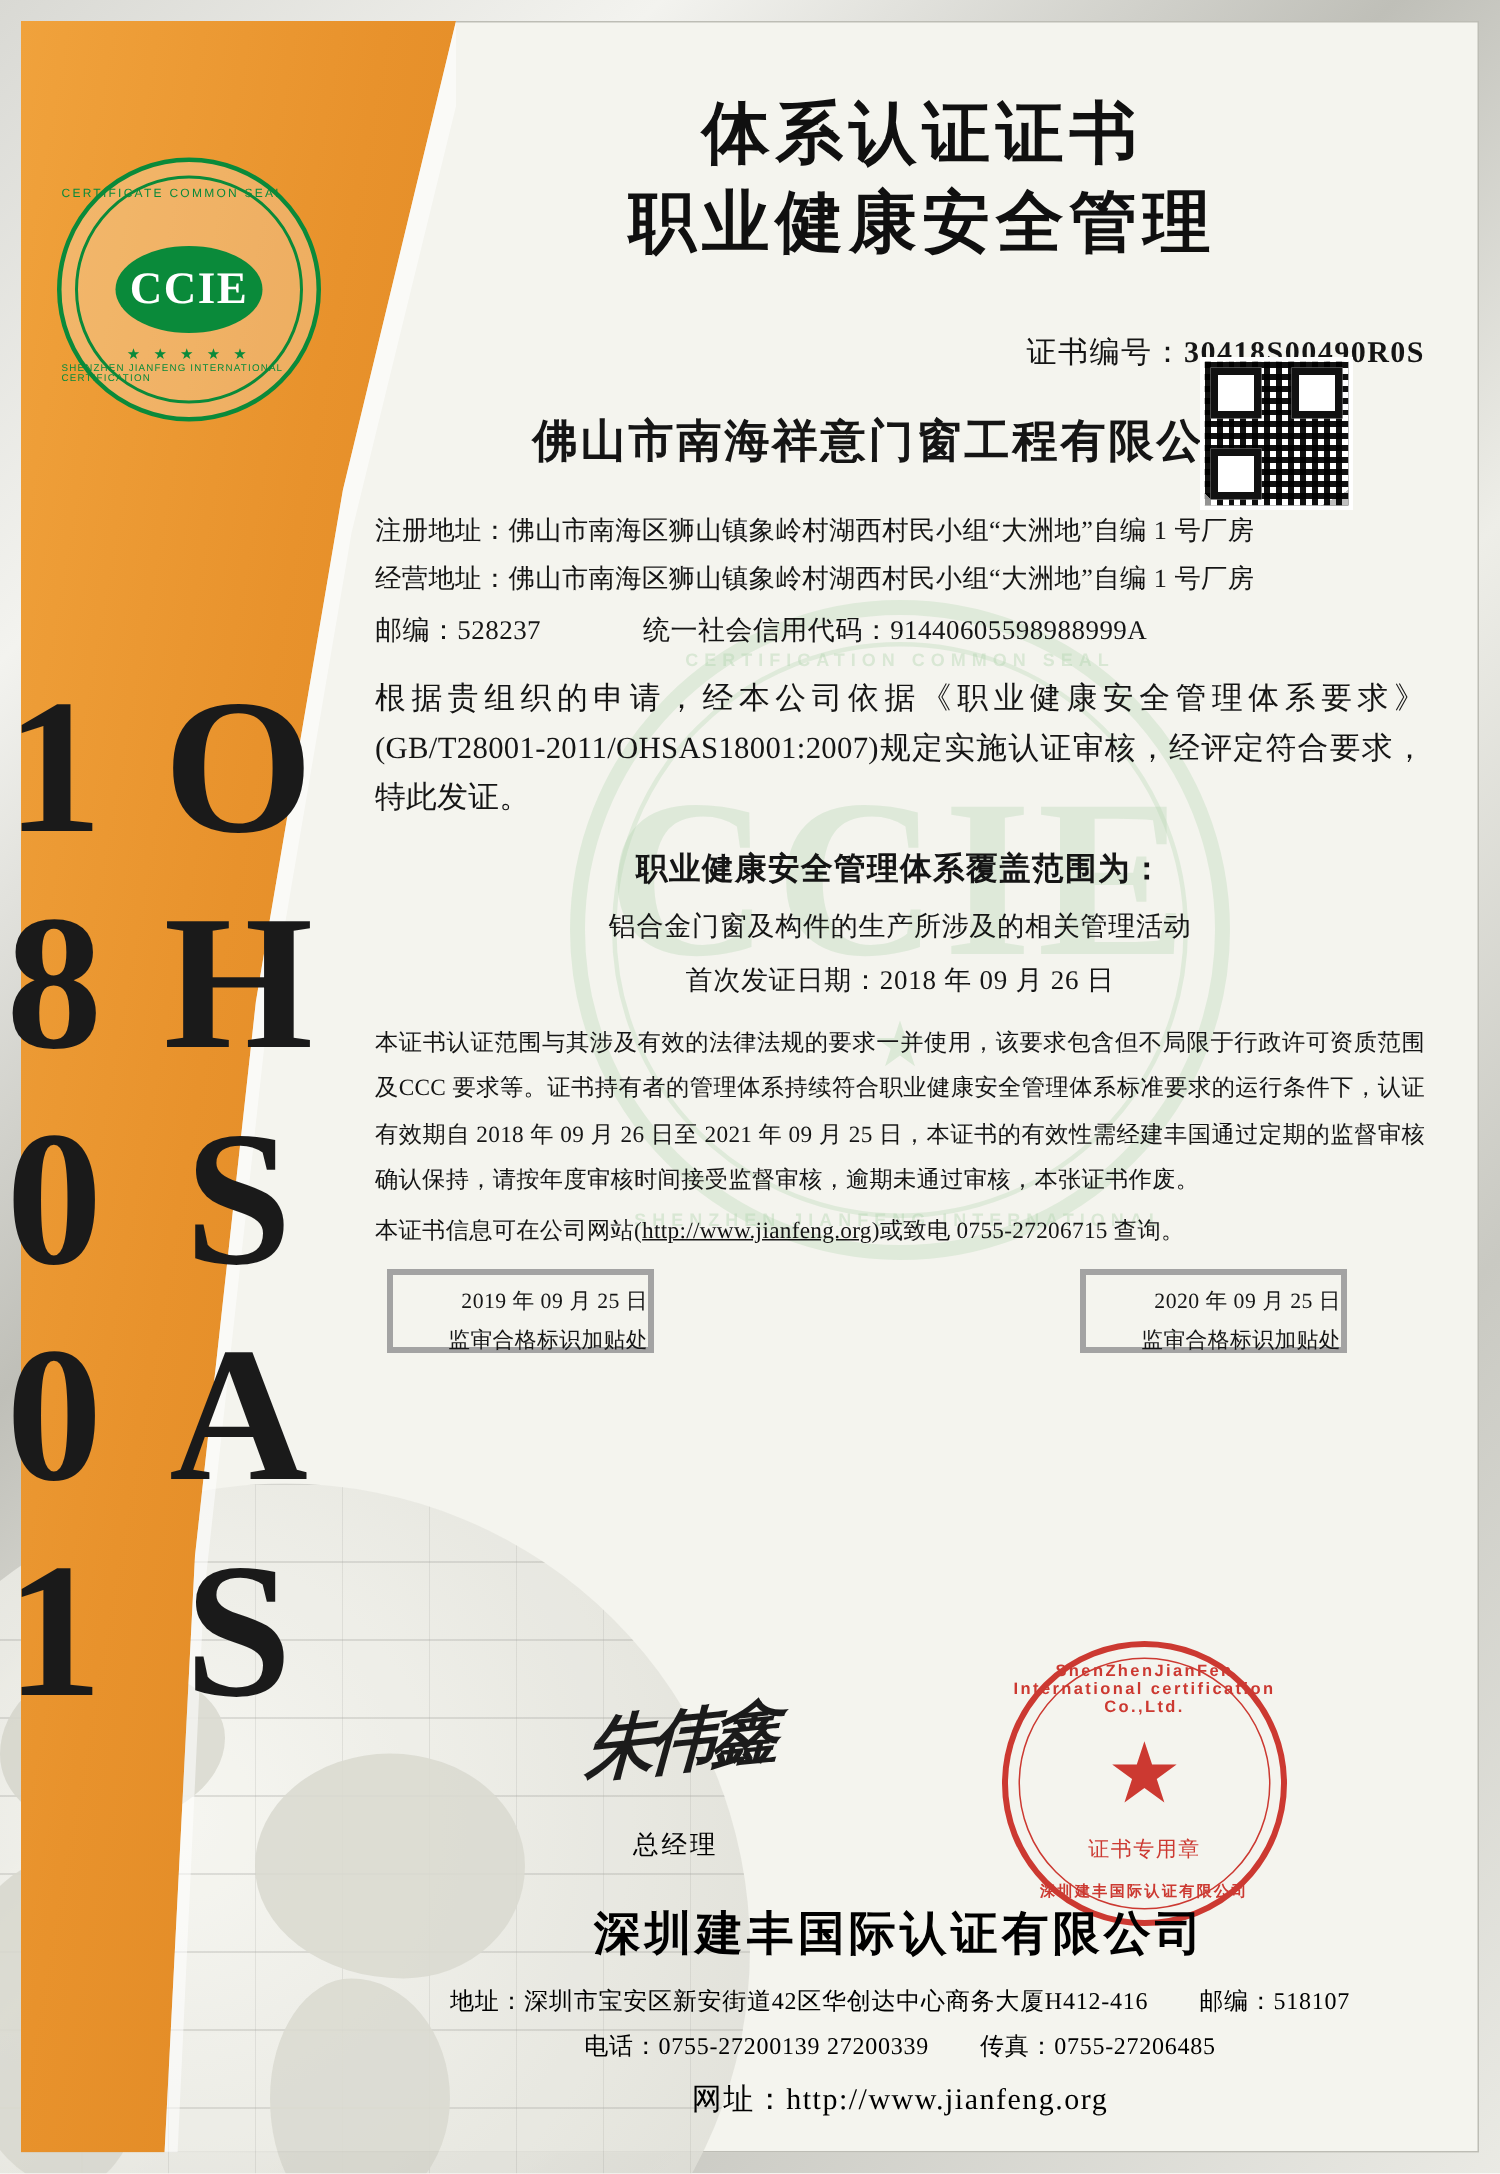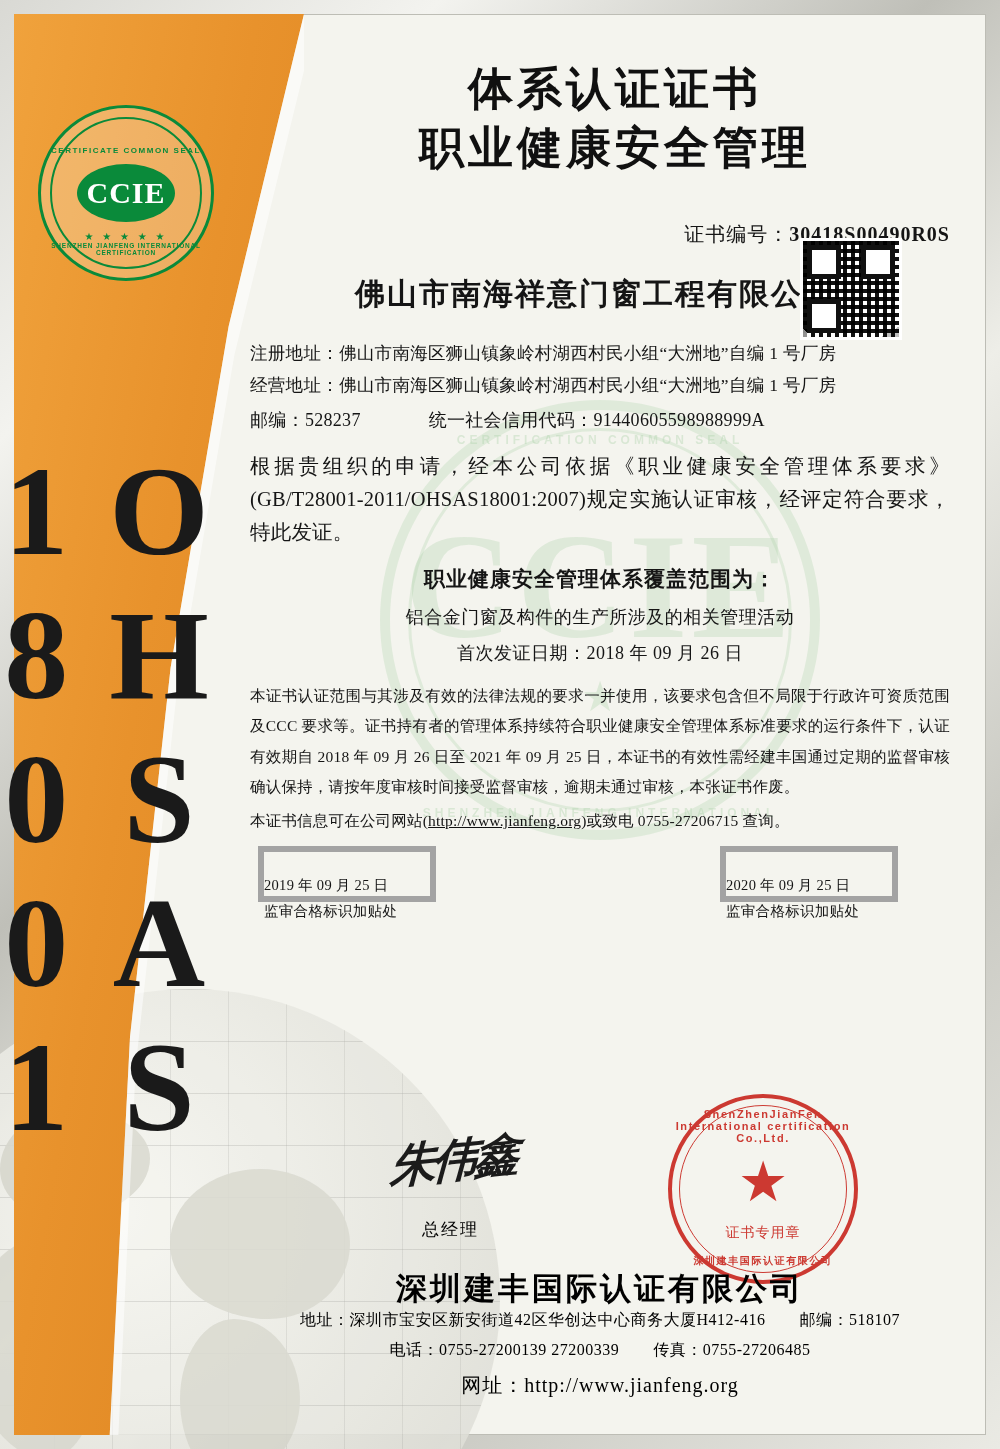--- a/index.html
+++ b/index.html
@@ -125,27 +125,25 @@
     font-weight: bold;
     font-size: 30px;
     letter-spacing: 1px;
     display: flex;
     align-items: center;
     justify-content: center;
   }
   .seal-top-text, .seal-bottom-text {
     position: absolute;
     left: 0; width: 100%;
-    text-align: center;
     color: #0a8a3a;
     font-size: 8px;
-    font-weight: bold;
+    font-weight: normal;
     letter-spacing: 1.5px;
     font-family: "Liberation Sans", sans-serif;
-    margin-top: 22px;
   }
   .seal-top-text { top: 16px; }
   .seal-bottom-text { bottom: 22px; font-size: 6.5px; letter-spacing: .8px;}
   .seal-stars {
     position: absolute;
     left: 0; width: 100%;
     bottom: 36px;
     text-align: center;
     color: #0a8a3a;
     font-size: 10px;
@@ -323,26 +321,26 @@
   }
   .stickers {
     position: relative;
     margin-top: 10px;
     height: 62px;
   }
   .sticker {
     position: absolute;
     width: 178px;
     height: 56px;
-    border: 6px solid #a3a3a3;
-    text-align: left;
+    border: 4px solid #a3a3a3;
+    text-align: right;
     font-family: "Liberation Serif", serif;
     font-size: 14.5px;
     line-height: 1.75;
-    padding-top: 21px;
+    padding-top: 6px;
     box-sizing: border-box;
     letter-spacing: .3px;
   }
   .sticker.left { left: 8px; }
   .sticker.right { right: 52px; }
   
   .sign-area {
     position: absolute;
     left: 250px;
     top: 1110px;
@@ -422,20 +420,21 @@
     width: 700px;
     text-align: center;
   }
   .footer-org {
     font-family: "Liberation Serif", serif;
     font-weight: bold;
     font-size: 31px;
     letter-spacing: 3px;
   }
   .footer-line {
+    margin-top: 14px;
     font-family: "Liberation Serif", serif;
     font-size: 16px;
     letter-spacing: .5px;
   }
   .footer-line + .footer-line { margin-top: 9px; }
   .footer-web {
     margin-top: 11px;
     font-family: "Liberation Serif", serif;
     font-size: 20px;
     letter-spacing: 1px;

